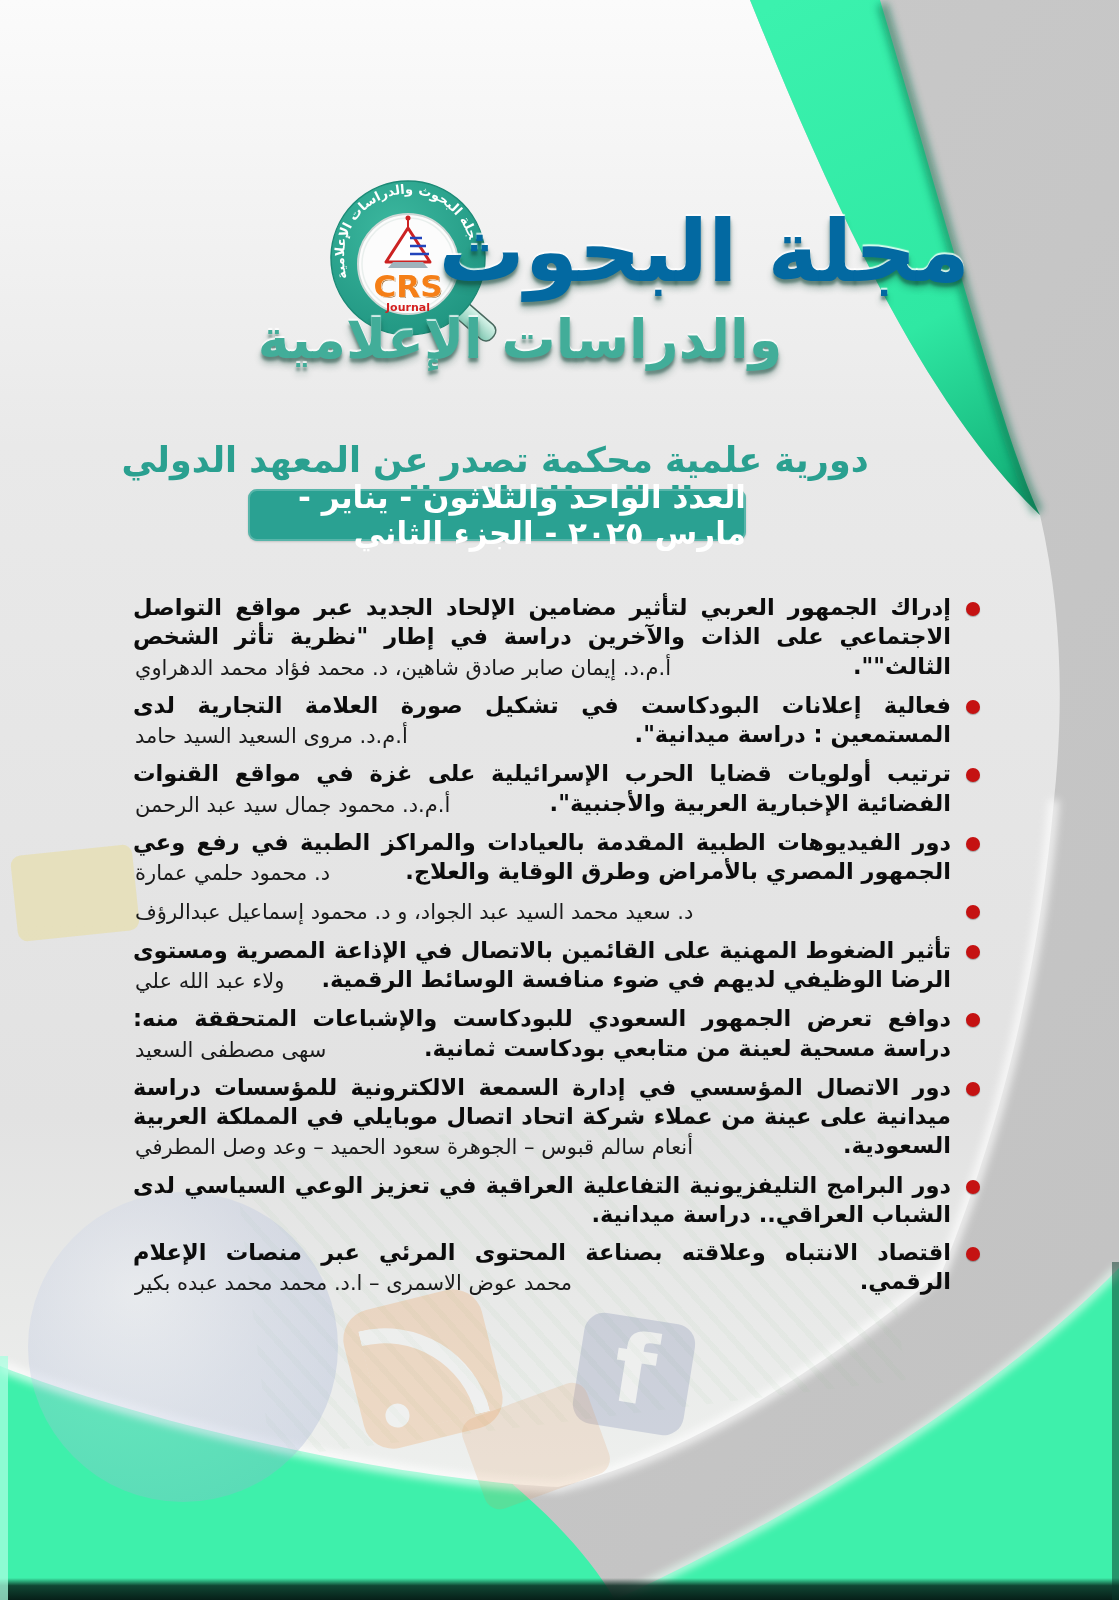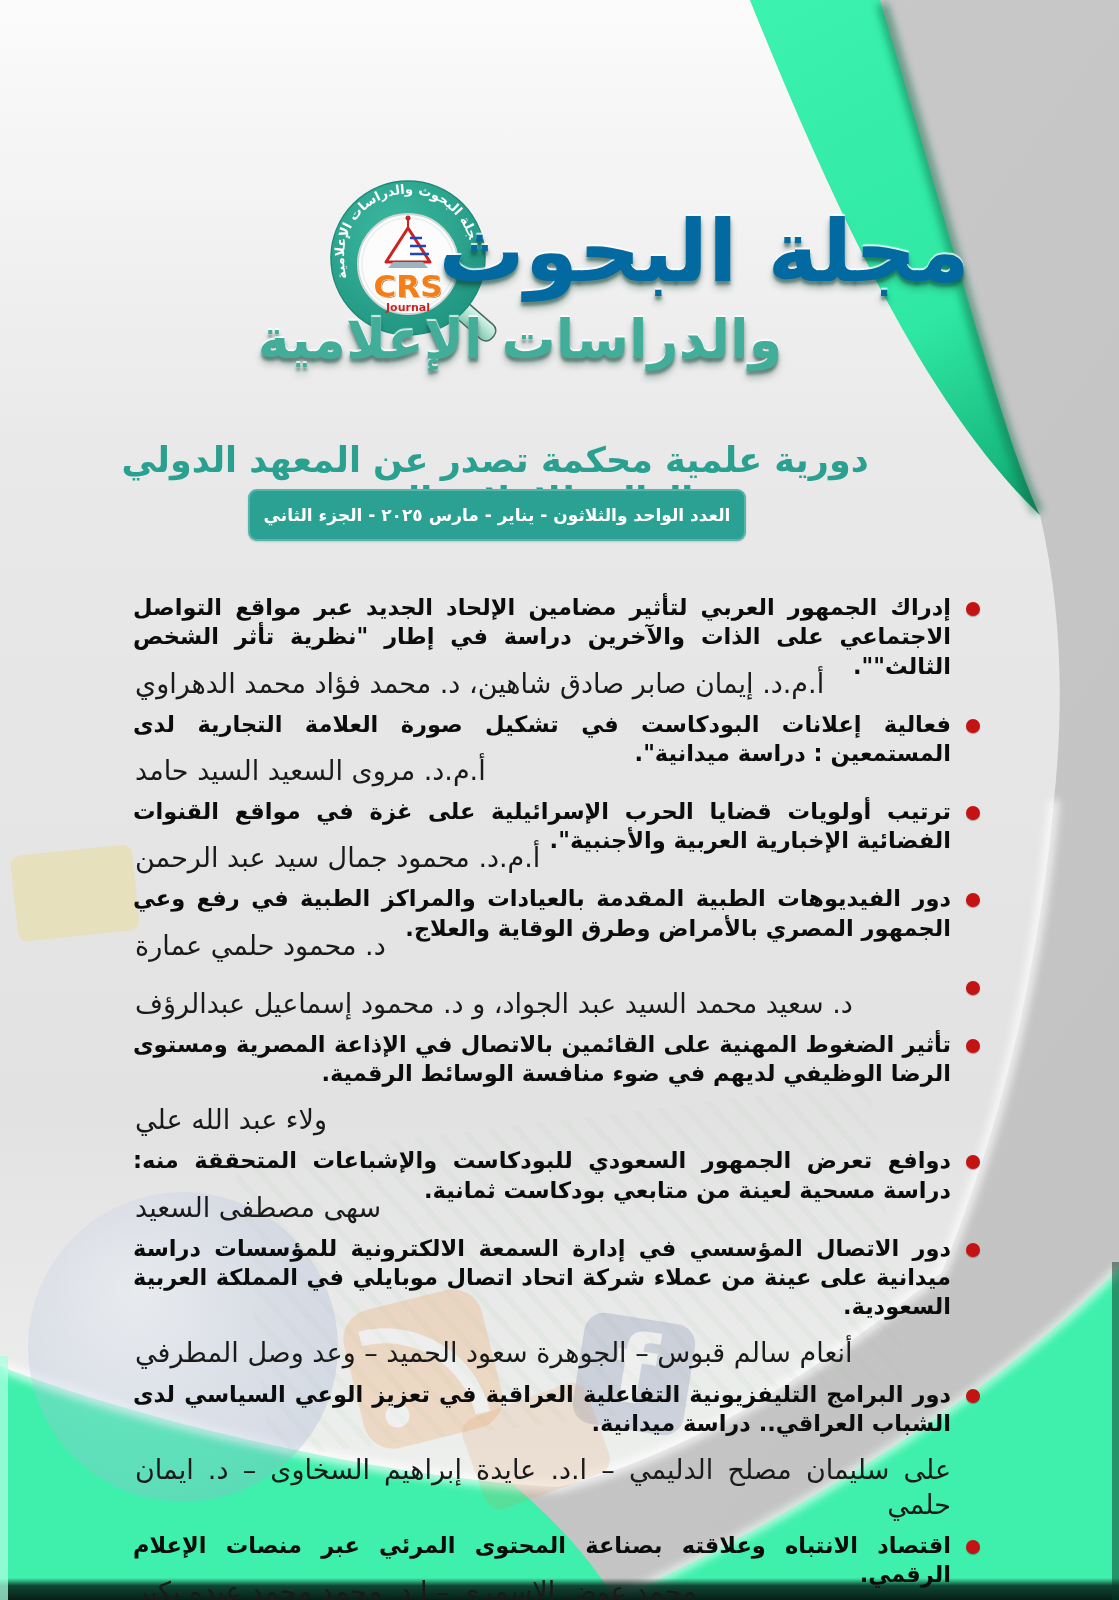--- a/index.html
+++ b/index.html
@@ -34,29 +34,29 @@
       font-size:86px;line-height:1.05;font-weight:700;color:#0369a1;
       text-shadow:0 -2px 1px rgba(255,255,255,.8),0 4px 3px rgba(15,70,55,.5),0 7px 7px rgba(15,70,55,.3);}
   .t2{position:absolute;left:130px;top:312px;width:780px;text-align:center;direction:rtl;
       font-size:54px;line-height:1.05;font-weight:700;color:#42ad99;
       text-shadow:0 -2px 1px rgba(255,255,255,.8),0 4px 3px rgba(15,70,55,.5),0 7px 7px rgba(15,70,55,.3);}
   .subtitle{position:absolute;left:90px;top:440px;width:810px;text-align:center;direction:rtl;
       font-size:35px;font-weight:700;color:#2aa090;}
   .banner{position:absolute;left:248px;top:489px;width:498px;height:52px;background:#2aa192;
       border-radius:9px;display:flex;align-items:center;justify-content:center;
       box-shadow:inset 0 0 0 2px rgba(255,255,255,.22),0 1px 2px rgba(0,0,0,.15);}
-  .banner span{color:#fff;font-size:17px;font-weight:700;direction:rtl;}
+  .banner span{color:#fff;font-size:31px;font-weight:700;direction:rtl;}
 
   
   .articles{position:absolute;right:134px;top:593px;width:852px;direction:rtl;}
   .item{position:relative;padding-right:34px;margin-bottom:9px;font-size:22.5px;line-height:1.30;
         color:#0c0c0c;font-weight:700;text-align:justify;overflow:hidden;}
   .item .bullet{position:absolute;right:5px;top:9px;width:14px;height:14px;border-radius:50%;
         background:#c51212;box-shadow:0 1px 1px rgba(0,0,0,.3);}
-  .item .aauthor{float:left;font-weight:400;font-size:27px;color:#1a1a1a;margin-top:14px;padding-left:2px;}
+  .item .aauthor{float:left;font-weight:400;font-size:21px;color:#1a1a1a;margin-top:3px;padding-left:2px;}
 </style>
 </head>
 <body>
 
 <div class="page">
 
   <svg class="bgsvg" viewBox="0 0 1119 1600" aria-hidden="true">
     <defs>
       <linearGradient id="gWhite" x1="0" y1="0" x2="0" y2="1">
         <stop offset="0" stop-color="#fbfbfb"></stop>
@@ -190,21 +190,20 @@
 
     <div class="item">
       <span class="bullet"></span>
       <span class="atitle">دور الاتصال المؤسسي في إدارة السمعة الالكترونية للمؤسسات دراسة ميدانية على عينة من عملاء شركة اتحاد اتصال موبايلي في المملكة العربية السعودية.</span>
       <span class="aauthor">أنعام سالم قبوس – الجوهرة سعود الحميد – وعد وصل المطرفي</span>
     </div>
 
     <div class="item">
       <span class="bullet"></span>
       <span class="atitle">دور البرامج التليفزيونية التفاعلية العراقية في تعزيز الوعي السياسي لدى الشباب العراقي.. دراسة ميدانية.</span>
-      <span class="aauthor">على سليمان مصلح الدليمي – ا.د. عايدة إبراهيم السخاوى – د. ايمان حلمي</span>
     </div>
 
     <div class="item">
       <span class="bullet"></span>
       <span class="atitle">اقتصاد الانتباه وعلاقته بصناعة المحتوى المرئي عبر منصات الإعلام الرقمي.</span>
       <span class="aauthor">محمد عوض الاسمرى – ا.د. محمد محمد عبده بكير</span>
     </div>
   </div>
 
 </div>

